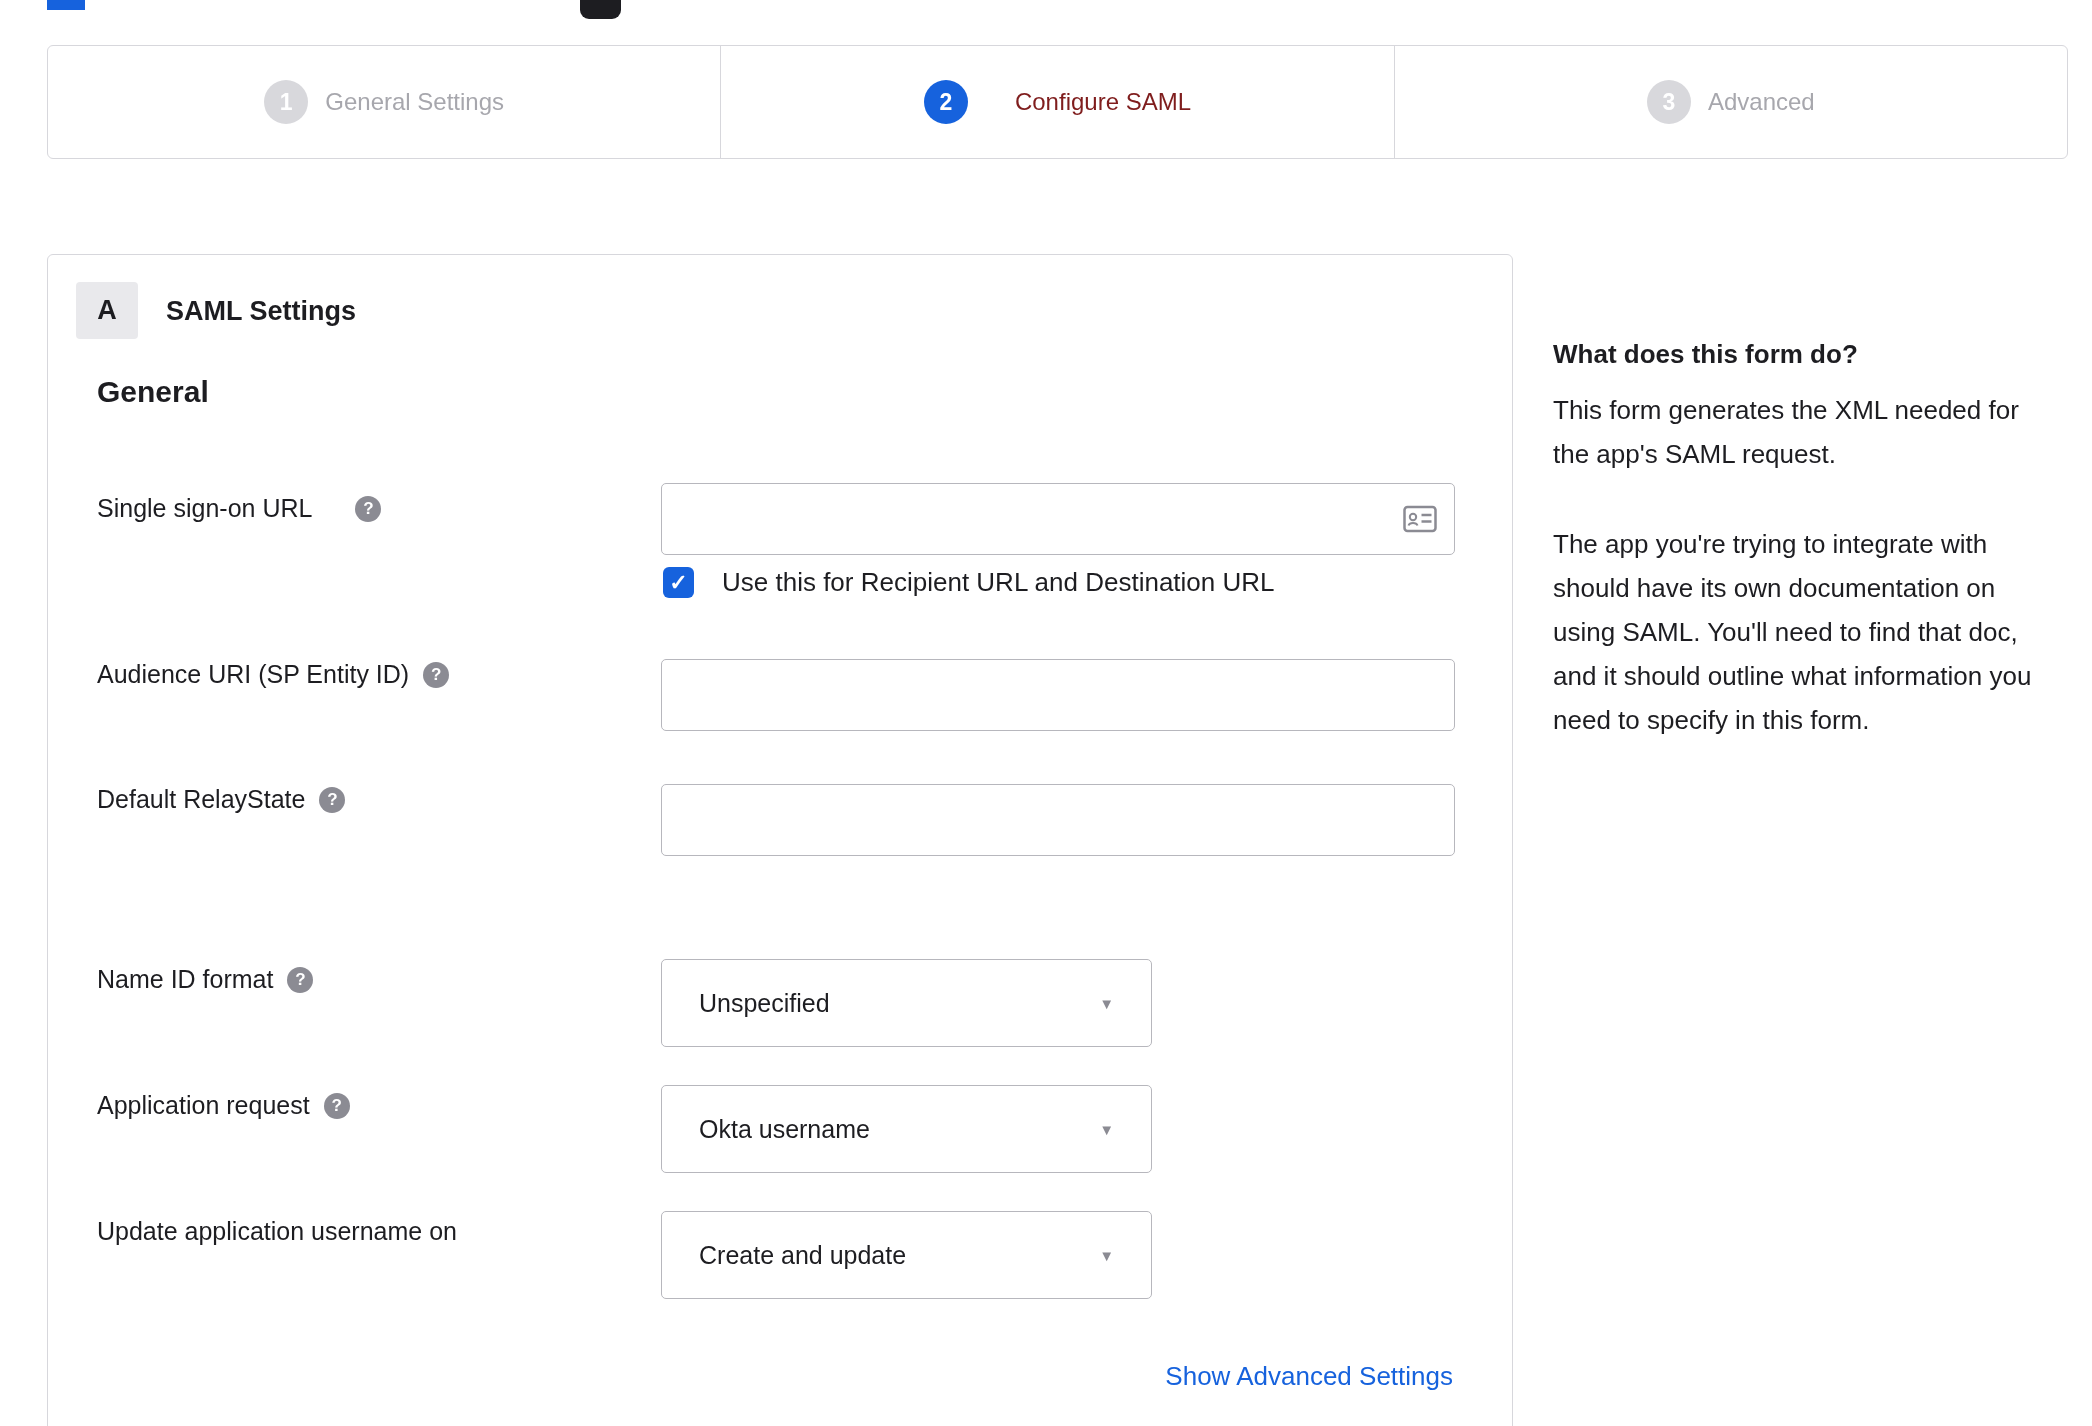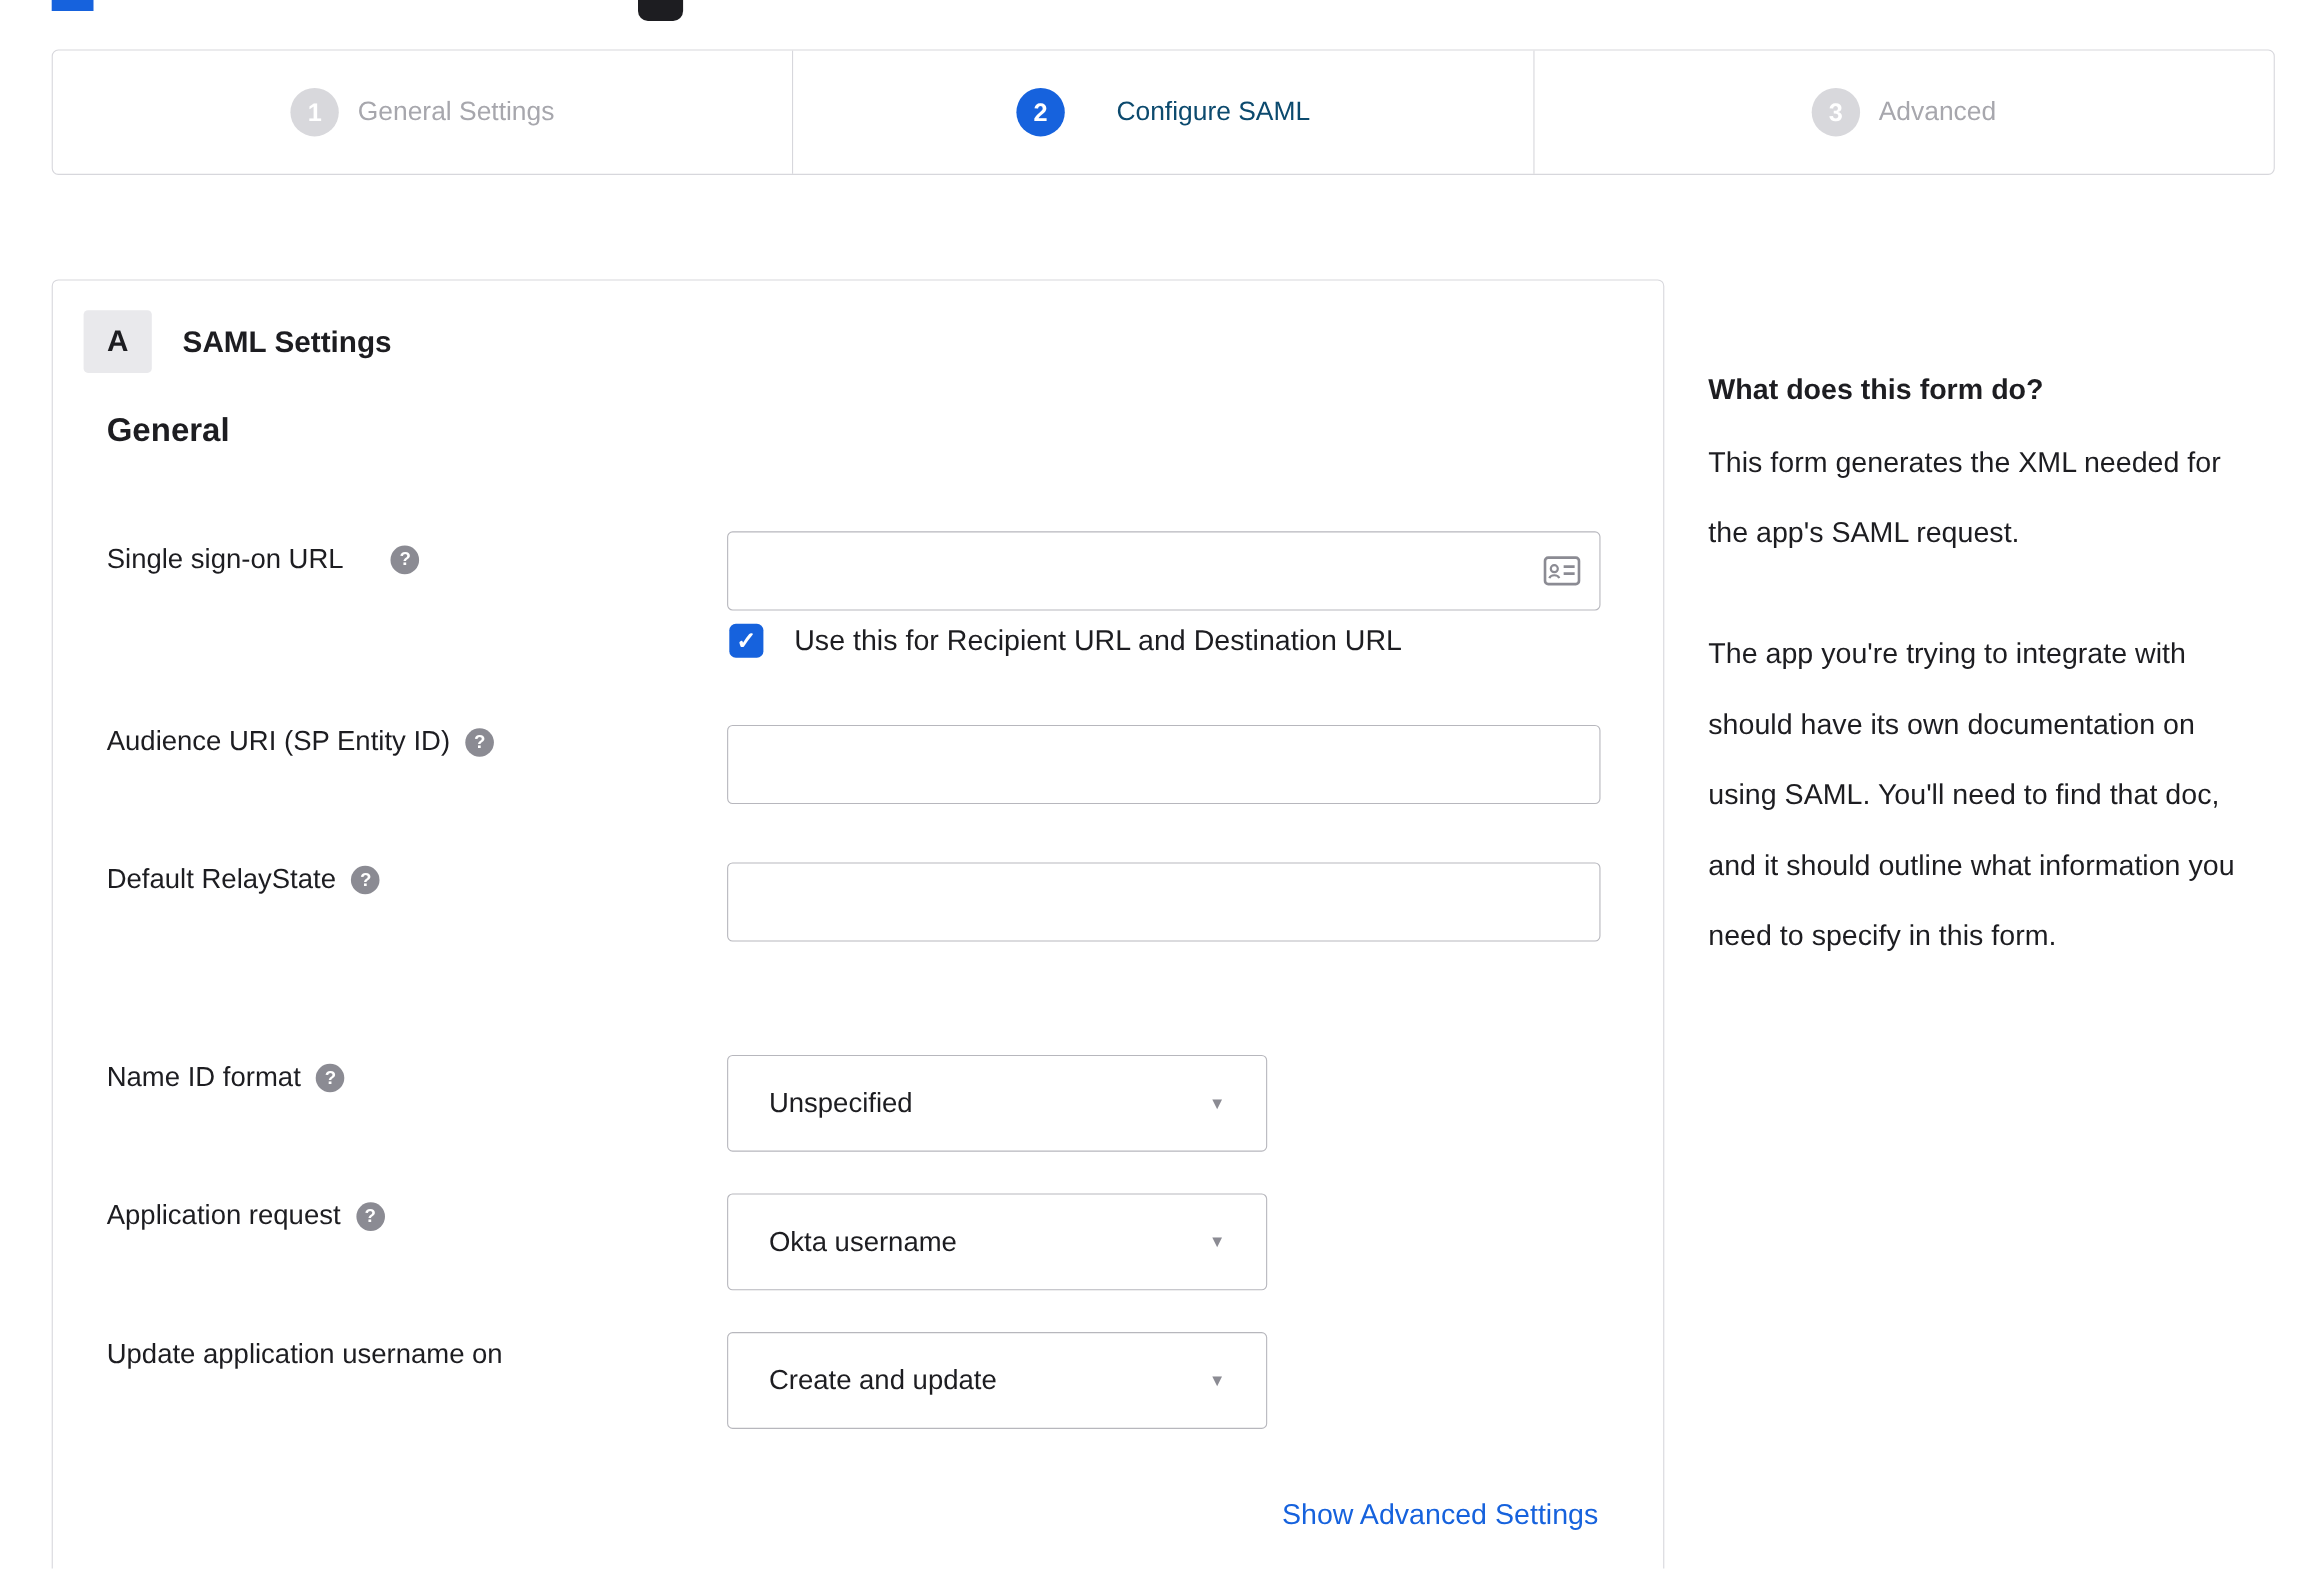--- a/index.html
+++ b/index.html
@@ -25,21 +25,21 @@
   }
   .step { flex:1; display:flex; align-items:center; justify-content:center; gap:17px; cursor:pointer; }
   .step + .step { border-left:1px solid #d7d7dc; }
   .step-circle {
     width:44px; height:44px; border-radius:50%;
     background:#d8d8dc; color:#fff; font-weight:bold; font-size:23px;
     display:flex; align-items:center; justify-content:center; flex:0 0 auto;
   }
   .step.active .step-circle { background:#1662dd; }
   .step-label { font-size:24px; font-weight:normal; color:#a7a7ad; }
-  .step.active .step-label { color:#0c4a6e;margin-left:30px; }
+  .step.active .step-label { color:#7f1d1d;margin-left:30px; }
 
   
   .card {
     position:absolute; left:47px; top:254px; width:1466px; height:1250px;
     border:1px solid #d7d7dc; border-radius:6px; background:#fff;
   }
   .badge-a {
     position:absolute; left:28px; top:27px; width:62px; height:57px;
     background:#e9e9ec; border-radius:4px;
     display:flex; align-items:center; justify-content:center;
@@ -90,21 +90,21 @@
   .caret { color:#8b8b93; font-size:15px; line-height:1; }
 
   .advanced-link {
     position:absolute; right:59px; top:1106px;
     color:#1662dd; font-size:26px; cursor:pointer; text-decoration:none; white-space:nowrap;
   }
 
   
   .help-sidebar { position:absolute; left:1553px; top:330px; width:505px; }
   .help-sidebar h3 { margin:0; font-size:26px; font-weight:bold; line-height:48px; color:#1d1d21; }
-  .help-sidebar p  { margin:10px 0 46px 0; font-size:26px; line-height:64px; color:#1d1d21; }
+  .help-sidebar p  { margin:10px 0 46px 0; font-size:26px; line-height:44px; color:#1d1d21; }
 </style>
 </head>
 <body>
 
 <div class="frag-blue"></div>
 <div class="frag-dark"></div>
 
 <div class="stepper">
   <div class="step">
     <div class="step-circle">1</div>

